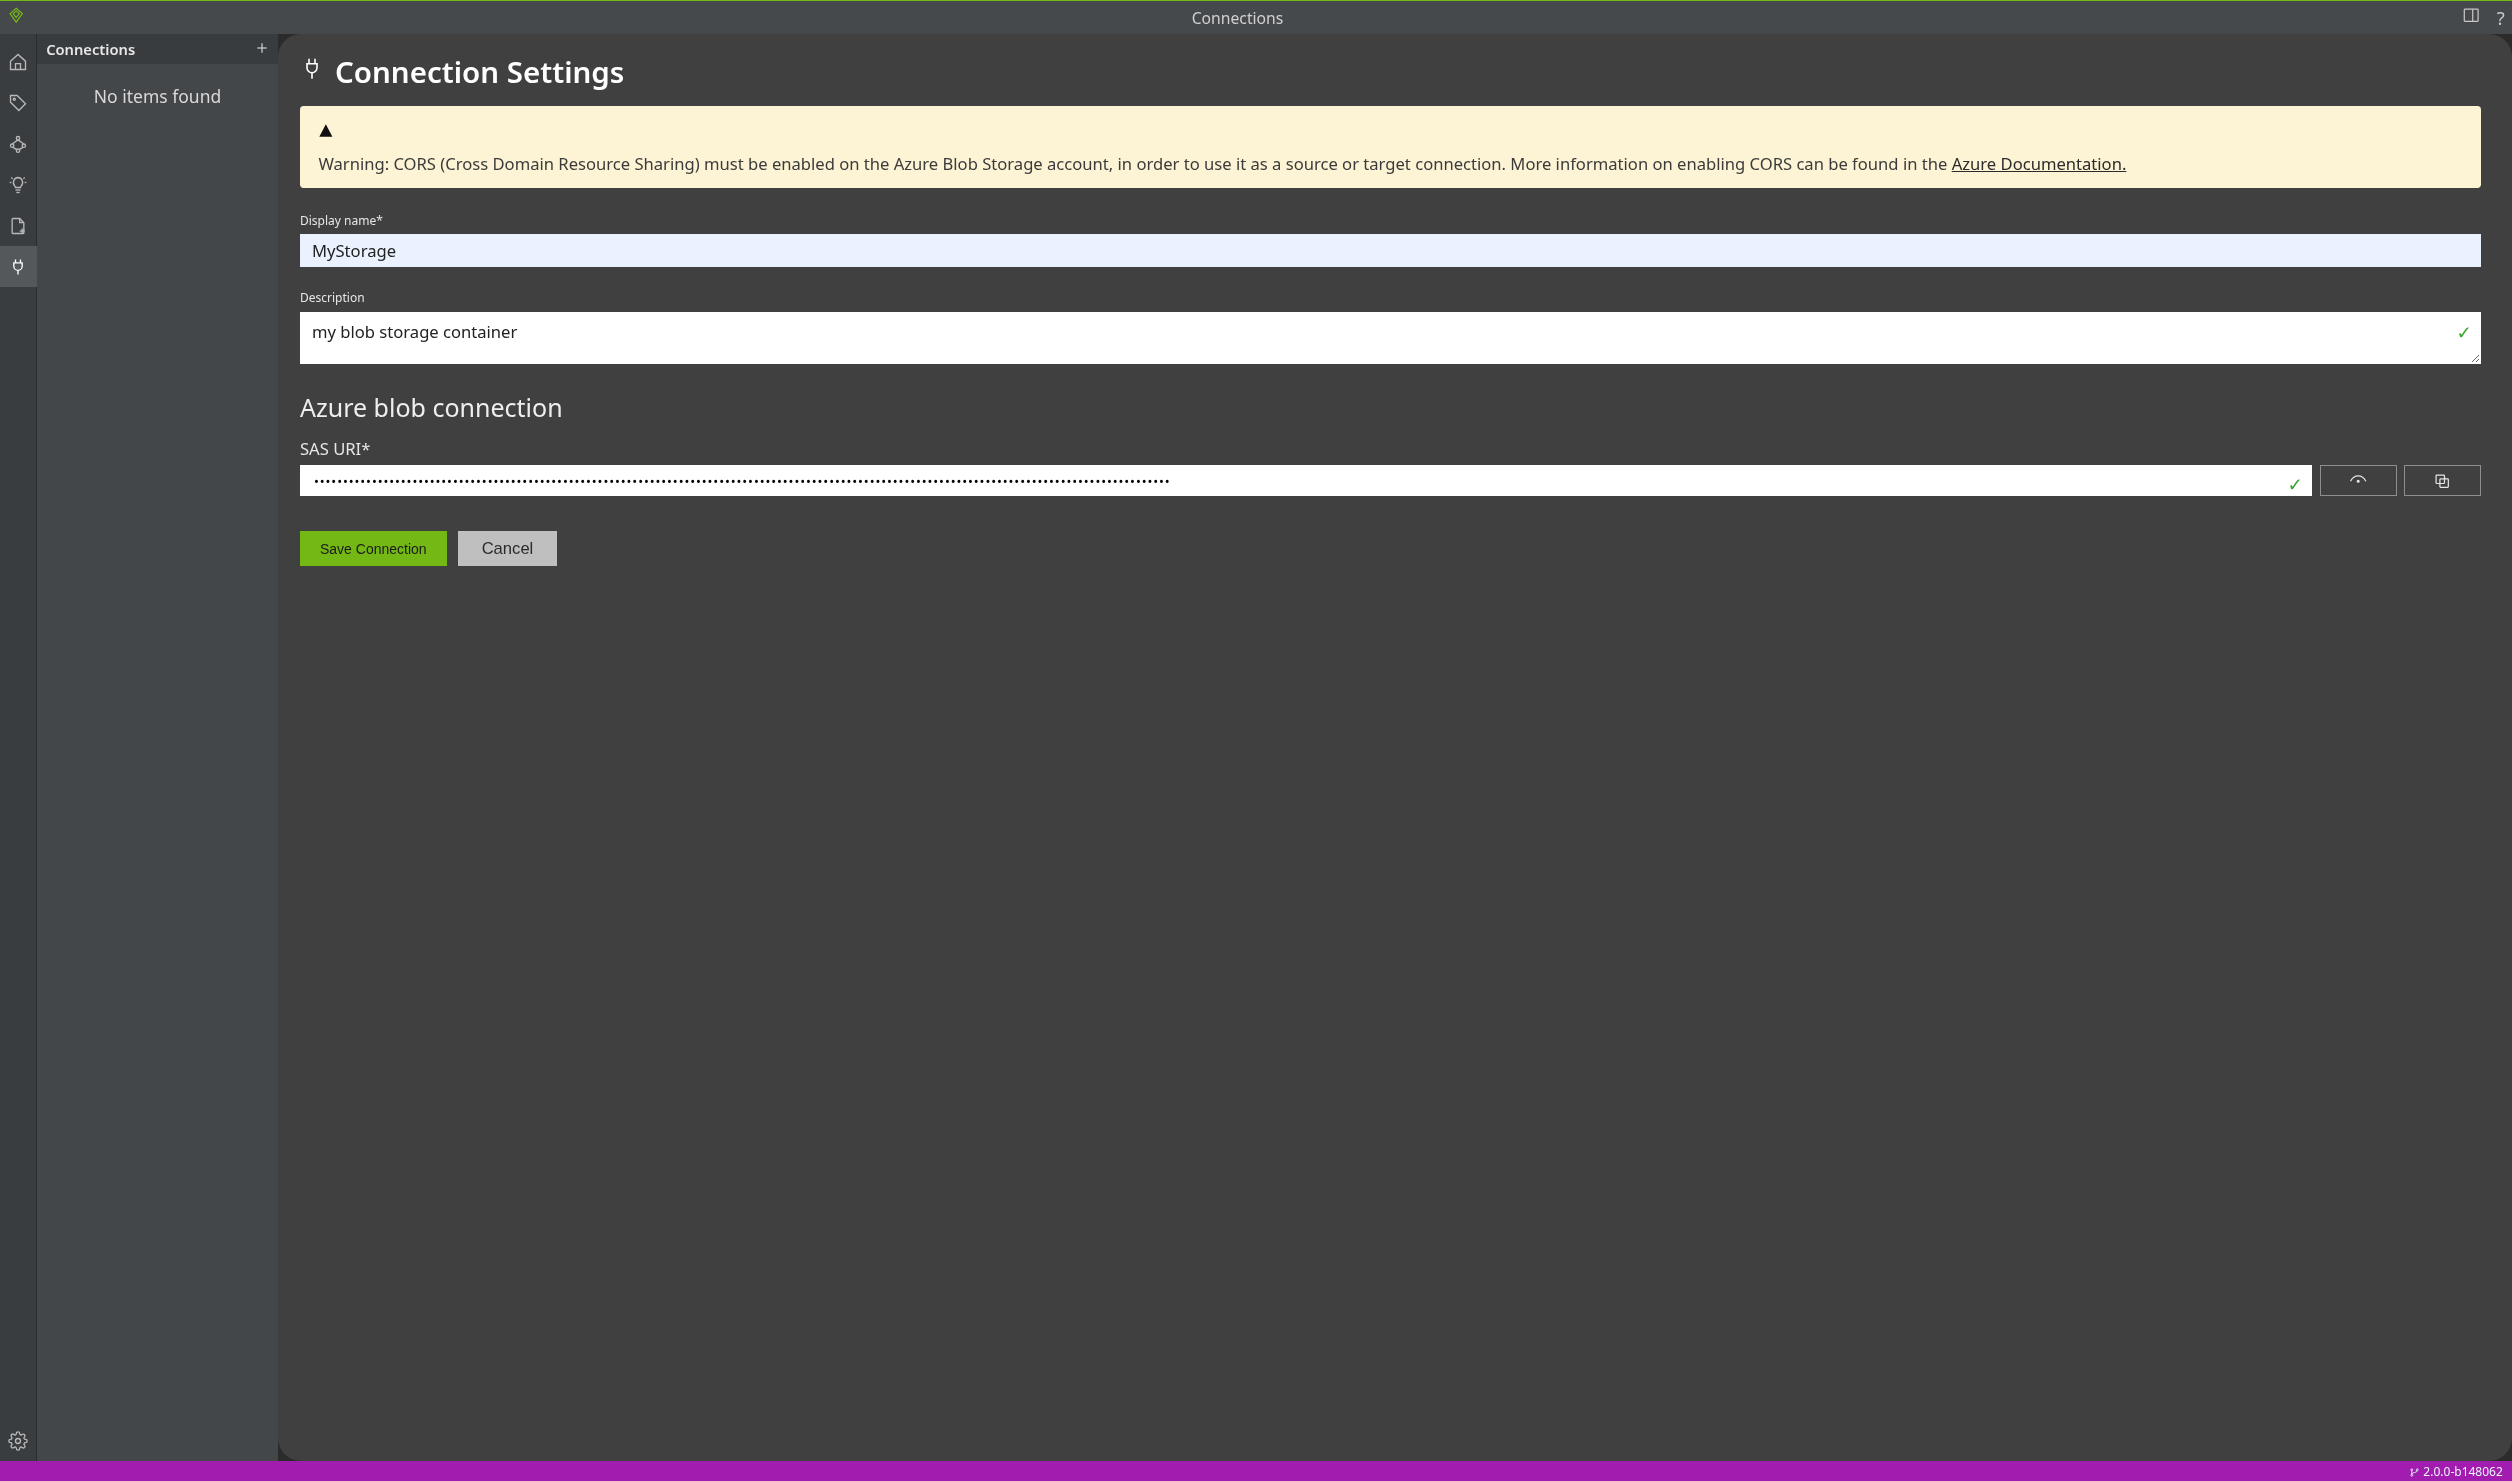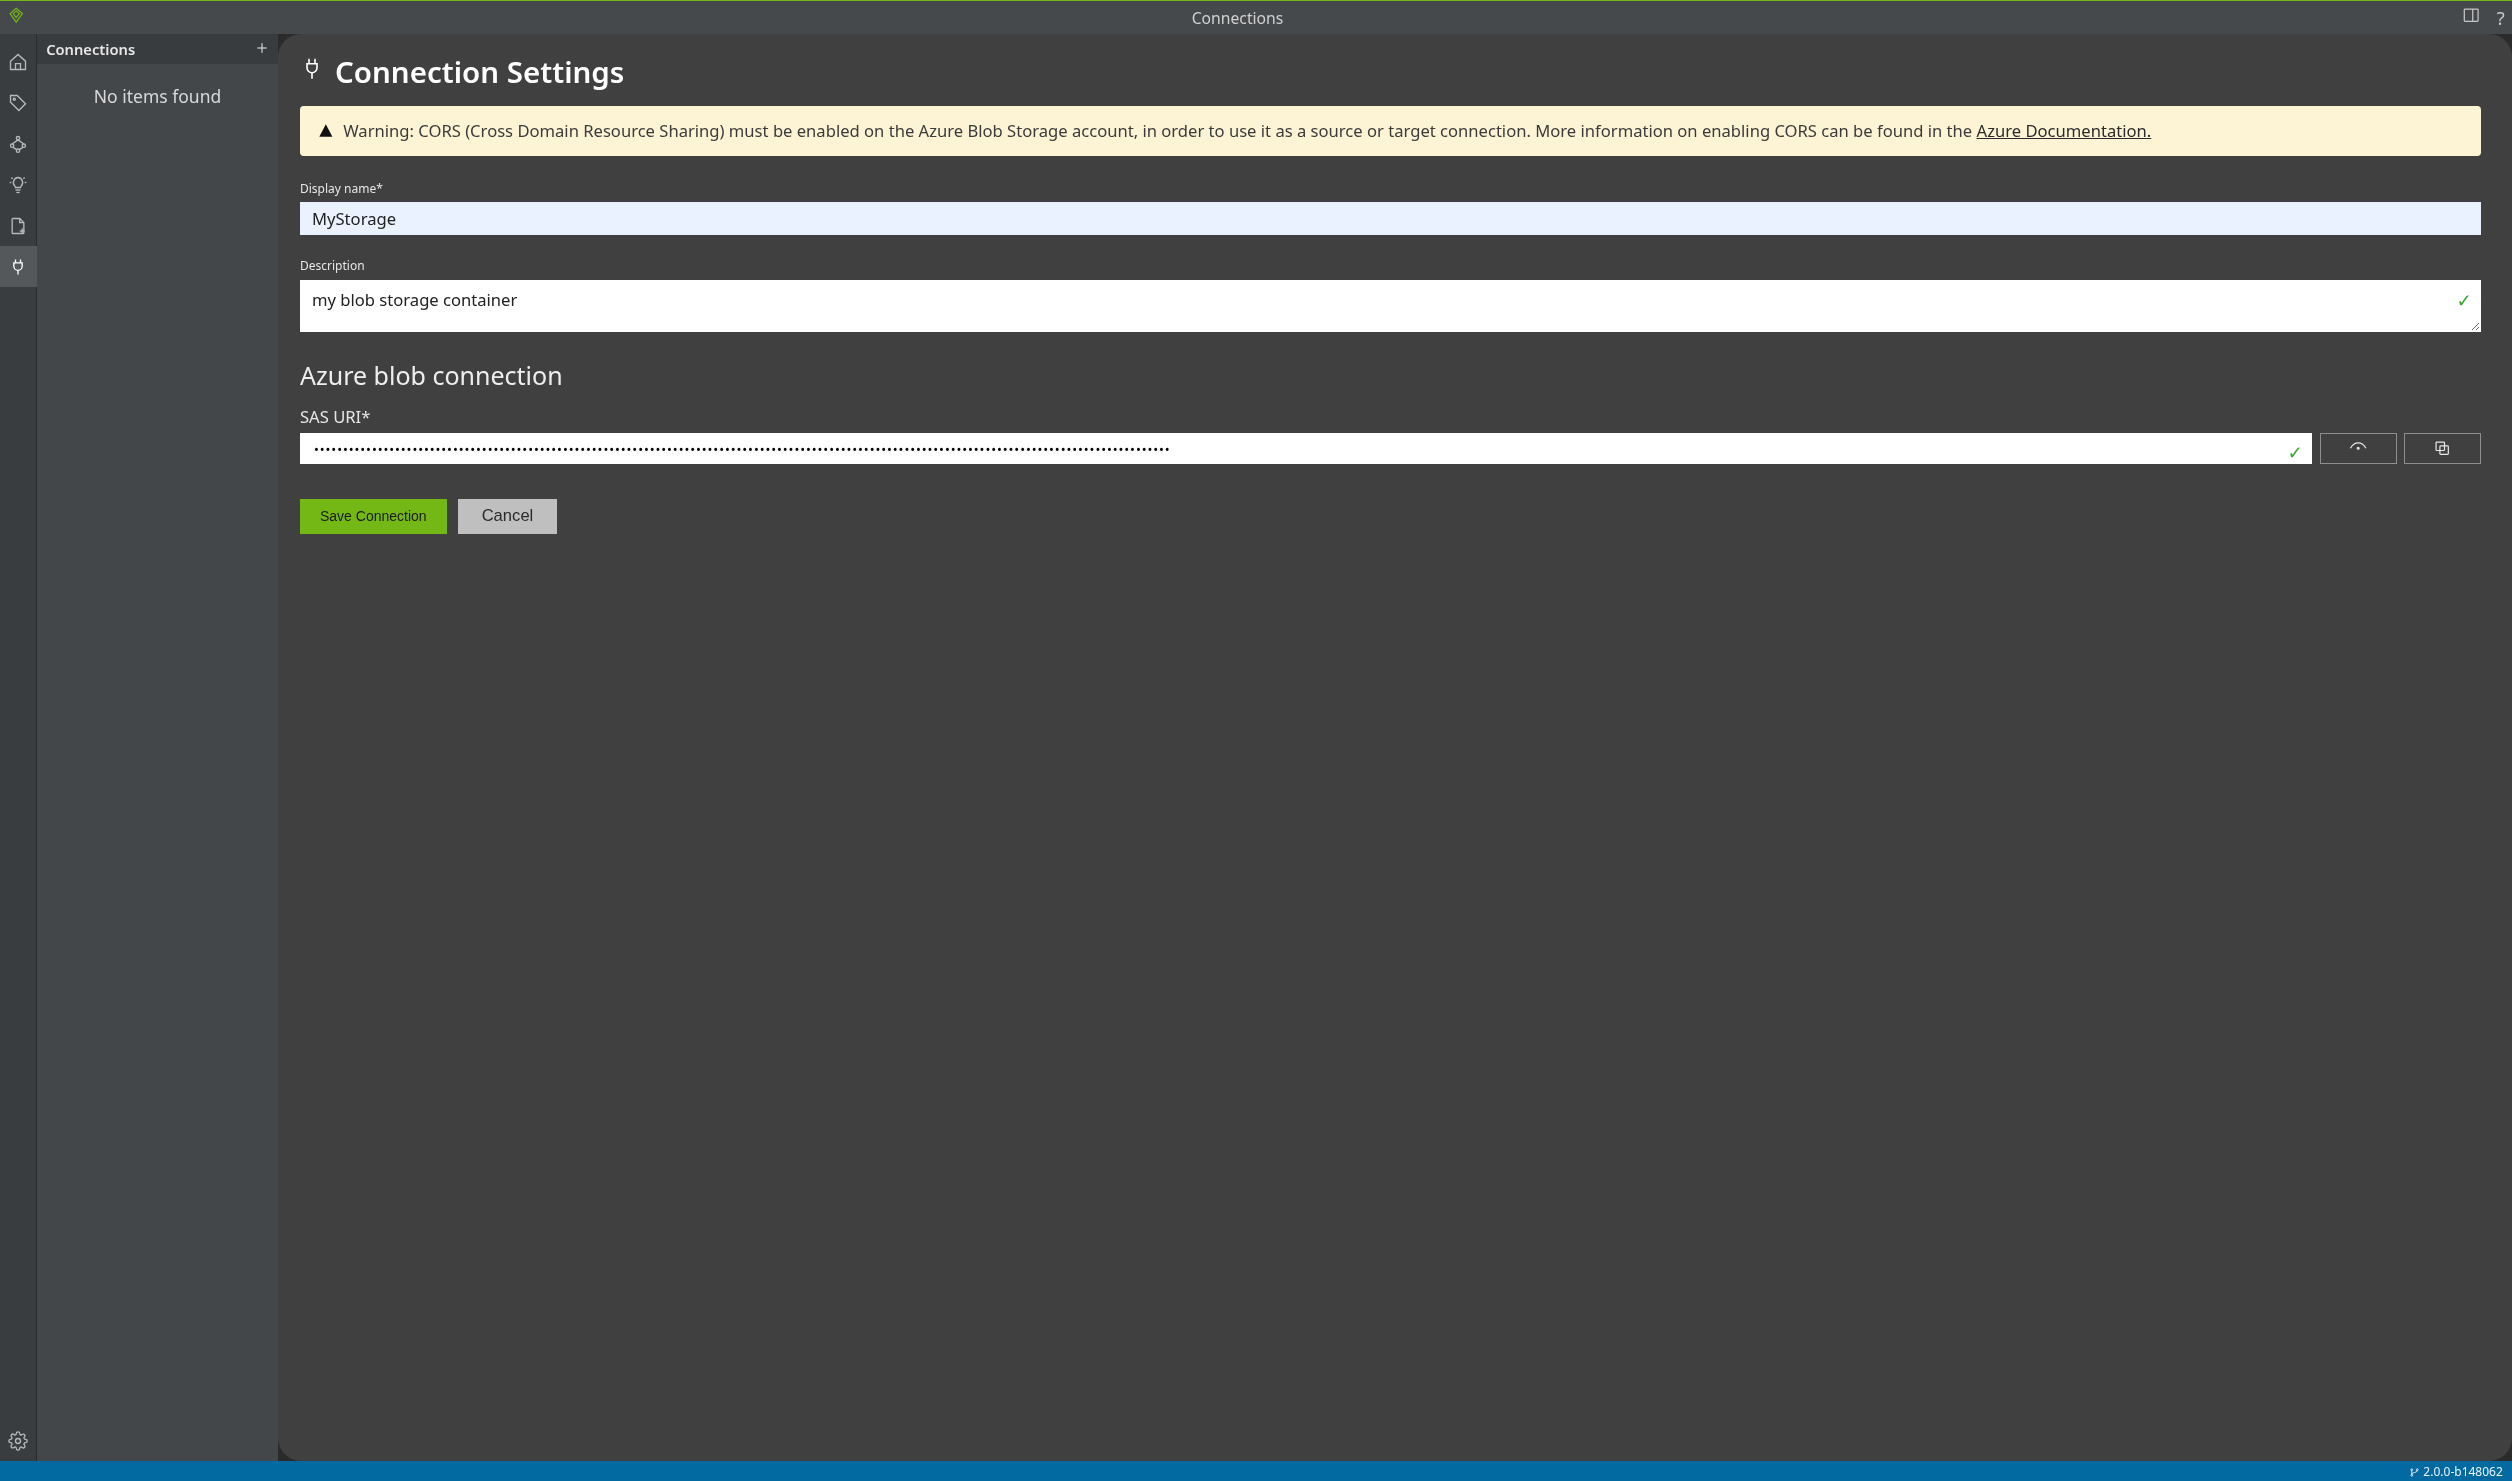--- a/index.html
+++ b/index.html
@@ -75,21 +75,21 @@
     font-size:29.5px; font-weight:600; color:#fff;
   }
   .warning-box {
     background:#fdf4d5;
     color:#3b3b3b;
     border-radius:3.7px;
     padding:13px 18.4px;
     font-size:16.6px;
     line-height:1.4;
     margin-bottom:24px;
-    display:flex; gap:9.2px;
+    display:flex; gap:9.2px;flex-direction:column;
   }
   .warning-box a { color:#2b2b2b; text-decoration:underline;}
   .warning-box .w-icon svg{width:15.7px;height:15.7px;fill:#111;position:relative;top:1.8px;}
   .field-label { font-size:12px; color:#e6e6e6; margin-bottom:5.5px; }
   .field-group { margin-bottom:22px; }
   .text-input, .text-area {
     width:100%;
     background:#fff; color:#222;
     border:1.8px solid #e8f0ff;
     padding:7.4px 11px;
@@ -129,21 +129,21 @@
   .btn-primary {
     background:#74b816; color:#1b1b1b; border:none;
     padding:7.4px 20px; font-size:14px;
   }
   .btn-secondary {
     background:#bfbfbf; color:#2b2b2b; border:none;
     padding:7.4px 24px; font-size:16.6px;
   }
   
   .statusbar {
-    height:20px; background:#0369a1;
+    height:20px; background:#a21caf;
     display:flex; justify-content:flex-end; align-items:center;
     padding:0 9.2px; font-size:12px; color:#e9f5fb;
   }
   .statusbar .branch-icon svg { width:11px; height:11px; margin-right:3.7px; vertical-align:middle;}
   button, .icon-btn, .rail-btn, .plus { cursor:pointer; }
 </style>
 </head>
 <body>
 
 <div class="app">

